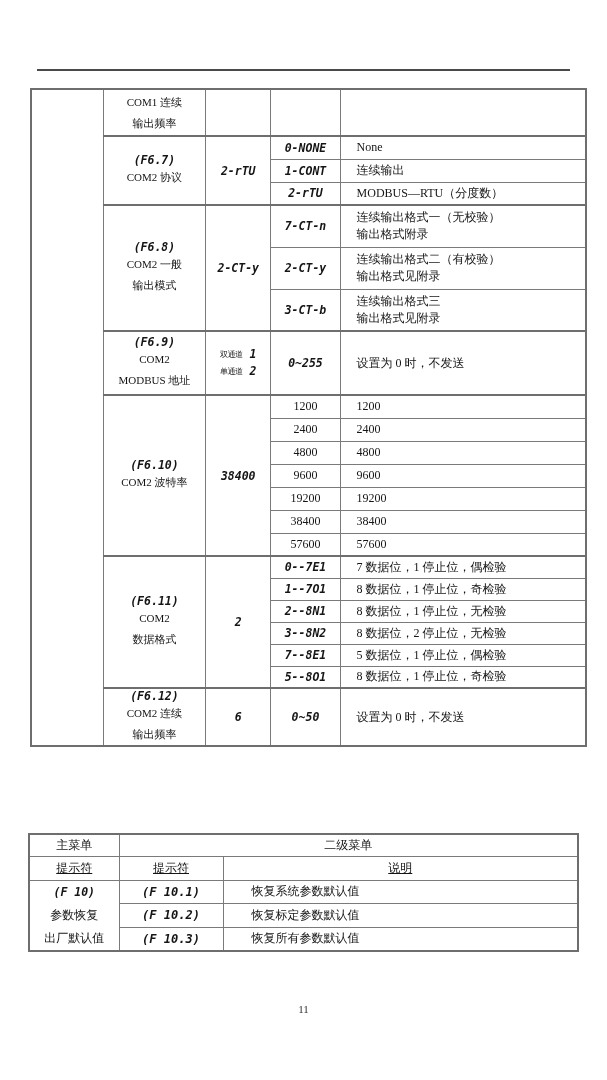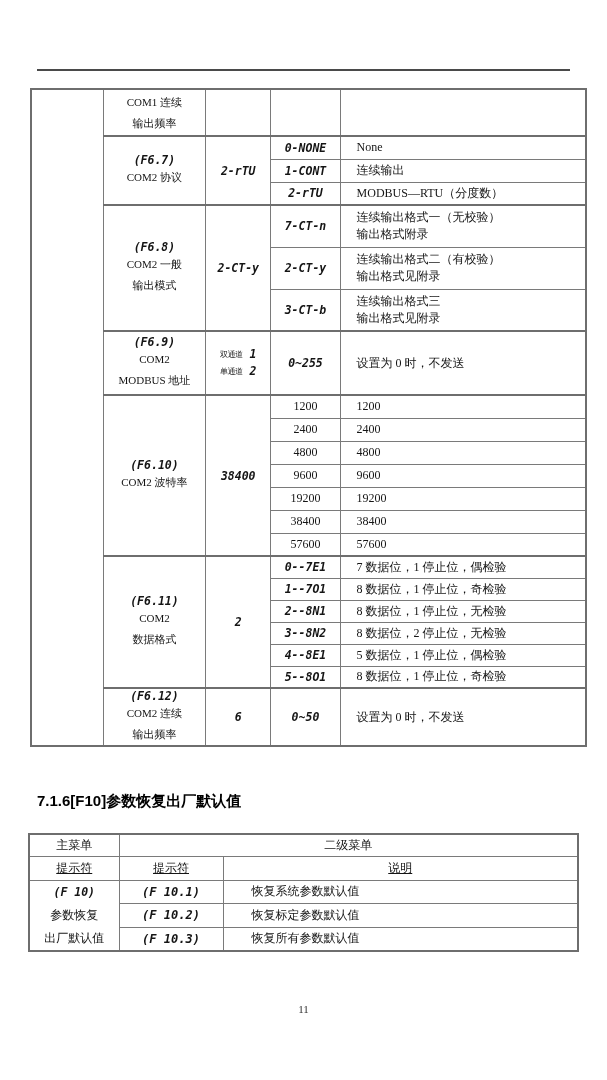--- a/index.html
+++ b/index.html
@@ -183,42 +183,41 @@
       </tr>
       <tr class="h22">
         <td class="c-opt lcd">2--8N1</td>
         <td class="c-desc">8 数据位，1 停止位，无检验</td>
       </tr>
       <tr class="h22">
         <td class="c-opt lcd">3--8N2</td>
         <td class="c-desc">8 数据位，2 停止位，无检验</td>
       </tr>
       <tr class="h22">
-        <td class="c-opt lcd">4--8E1</td>
+        <td class="c-opt lcd">7--8E1</td>
         <td class="c-desc">5 数据位，1 停止位，偶检验</td>
       </tr>
       <tr class="h22">
         <td class="c-opt lcd">5--8O1</td>
         <td class="c-desc">8 数据位，1 停止位，奇检验</td>
       </tr>
 
       <tr class="h66 bs">
         <td class="c-name">
           <div class="lcd">(F6.12)</div>
           <div class="cn">COM2 连续
 输出频率</div>
         </td>
         <td class="c-def lcd">6</td>
         <td class="c-opt lcd">0~50</td>
         <td class="c-desc">设置为 0 时，不发送</td>
       </tr>
     </tbody>
   </table>
 
-  <div class="heading">7.1.6[F10]参数恢复出厂默认值</div>
 
   <table class="t2">
     <colgroup>
       <col style="width:90px">
         <col style="width:104px">
         <col style="width:355px">
     </colgroup>
     <tbody>
       <tr class="h22">
         <td class="hdr">主菜单</td>

